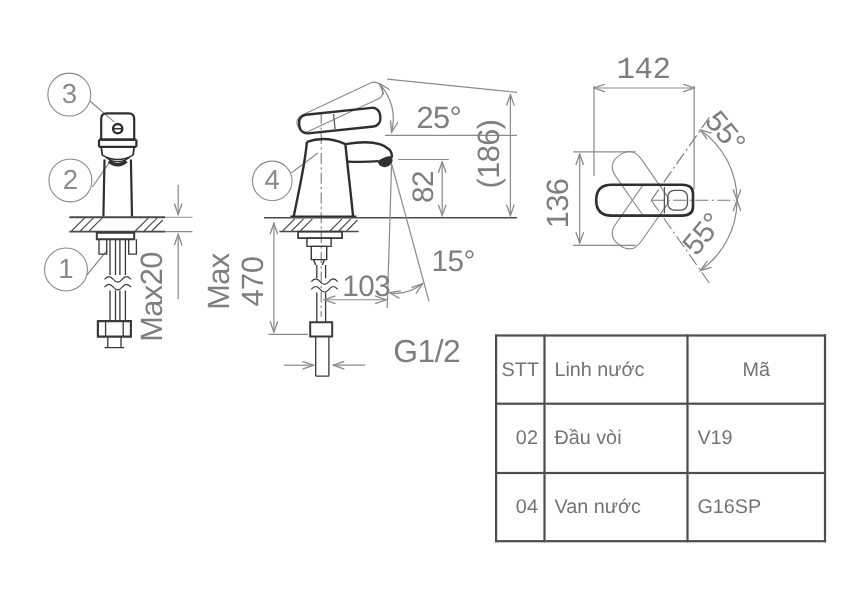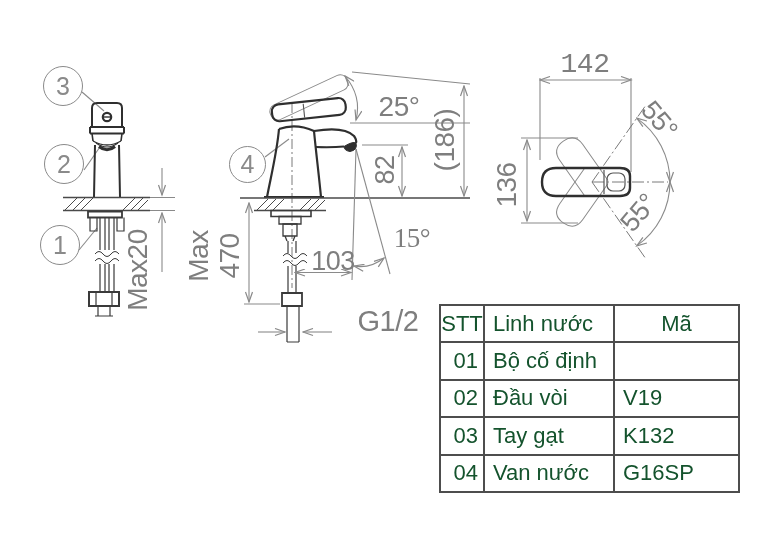--- a/index.html
+++ b/index.html
@@ -9,22 +9,22 @@
   .dim-label{position:absolute;color:#7e7e7e;font-size:27px;letter-spacing:-0.5px;
              transform:translate(-50%,-50%);white-space:nowrap;line-height:1;}
   .rot90{transform:translate(-50%,-50%) rotate(-90deg);}
   .rot50{transform:translate(-50%,-50%) rotate(50deg);}
   .rotm50{transform:translate(-50%,-50%) rotate(-50deg);}
   .callout{position:absolute;border:1.6px solid #8a8a8a;border-radius:50%;
            color:#8a8a8a;display:flex;align-items:center;justify-content:center;
            font-size:25px;box-sizing:border-box;background:transparent;}
   .c40{width:40px;height:40px;}
   .c37{width:37px;height:37px;}
-  #parts-table{position:absolute;left:439px;top:304px;width:299px;height:189px;
-               border-collapse:collapse;table-layout:fixed;color:#14532d;font-size:22px;}
+  #parts-table{position:absolute;left:450px;top:304px;width:299px;height:189px;
+               border-collapse:collapse;table-layout:fixed;color:#737373;font-size:18px;}
   #parts-table td,#parts-table th{border:2px solid #4d4d4d;padding:0;font-weight:normal;
                overflow:hidden;white-space:nowrap;}
   #parts-table col.c1{width:44px;} #parts-table col.c2{width:130px;} #parts-table col.c3{width:125px;}
   .cell-num{text-align:right;padding-right:5px !important;}
   .cell-name{text-align:left;padding-left:8px !important;}
   .cell-code{text-align:left;padding-left:8px !important;}
   .head-stt{text-align:center;}
   .head-ma{}
 </style>
 </head>
@@ -226,21 +226,21 @@
       <span>1</span>
     </div>
   <div class="callout c37" style="left:229px;top:146px;">
       <span>4</span>
     </div>
 
   <div class="dim-label rot90" style="left:138px;top:270px;font-size:28px;">Max20</div>
   <div class="dim-label rot90" style="left:199px;top:256px;font-size:28px;">Max</div>
   <div class="dim-label rot90" style="left:230px;top:256px;font-size:28px;">470</div>
   <div class="dim-label" style="left:333px;top:261px;">103</div>
-  <div class="dim-label" style="left:412px;top:238px;font-family:Liberation Serif, serif;">15°</div>
+  <div class="dim-label" style="left:412px;top:238px;">15°</div>
   <div class="dim-label" style="left:368px;top:321px;font-size:29px;margin-left:20px;">G1/2</div>
   <div class="dim-label rot90" style="left:385px;top:170px;">82</div>
   <div class="dim-label rot90" style="left:445px;top:140px;font-size:28px;">(186)</div>
   <div class="dim-label" style="left:399px;top:107px;font-size:28px;">25°</div>
   <div class="dim-label" style="left:585px;top:65px;font-size:28px;font-family:Liberation Mono, monospace;">142</div>
   <div class="dim-label rot90" style="left:507px;top:185px;font-size:28px;">136</div>
   <div class="dim-label rot50" style="left:659px;top:120px;">55°</div>
   <div class="dim-label rotm50" style="left:639px;top:213px;">55°</div>
 
   <table id="parts-table">
@@ -249,33 +249,23 @@
         <col class="c2">
         <col class="c3">
       </colgroup>
     <tbody>
         <tr>
       <th class="head-stt">STT</th>
       <th class="cell-name">Linh nước</th>
       <th class="head-ma">Mã</th>
     </tr>
     <tr>
-      <td class="cell-num">01</td>
-      <td class="cell-name">Bộ cố định</td>
-      <td class="cell-code"></td>
-    </tr>
-    <tr>
       <td class="cell-num">02</td>
       <td class="cell-name">Đầu vòi</td>
       <td class="cell-code">V19</td>
-    </tr>
-    <tr>
-      <td class="cell-num">03</td>
-      <td class="cell-name">Tay gạt</td>
-      <td class="cell-code">K132</td>
     </tr>
     <tr>
       <td class="cell-num">04</td>
       <td class="cell-name">Van nước</td>
       <td class="cell-code">G16SP</td>
     </tr>
   </tbody>
     </table>
 
 </div>

